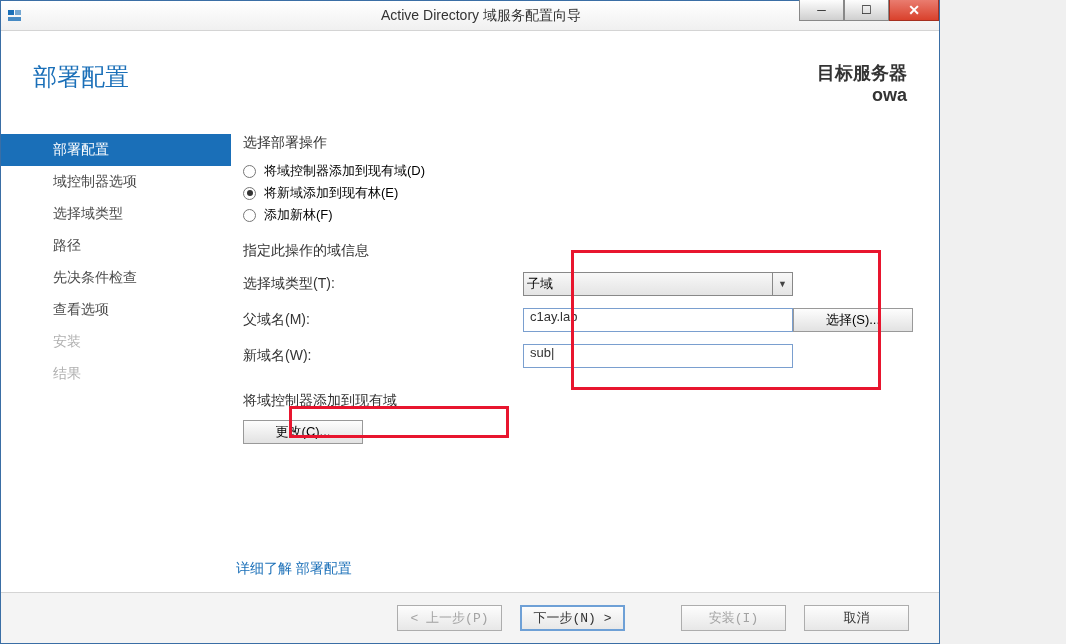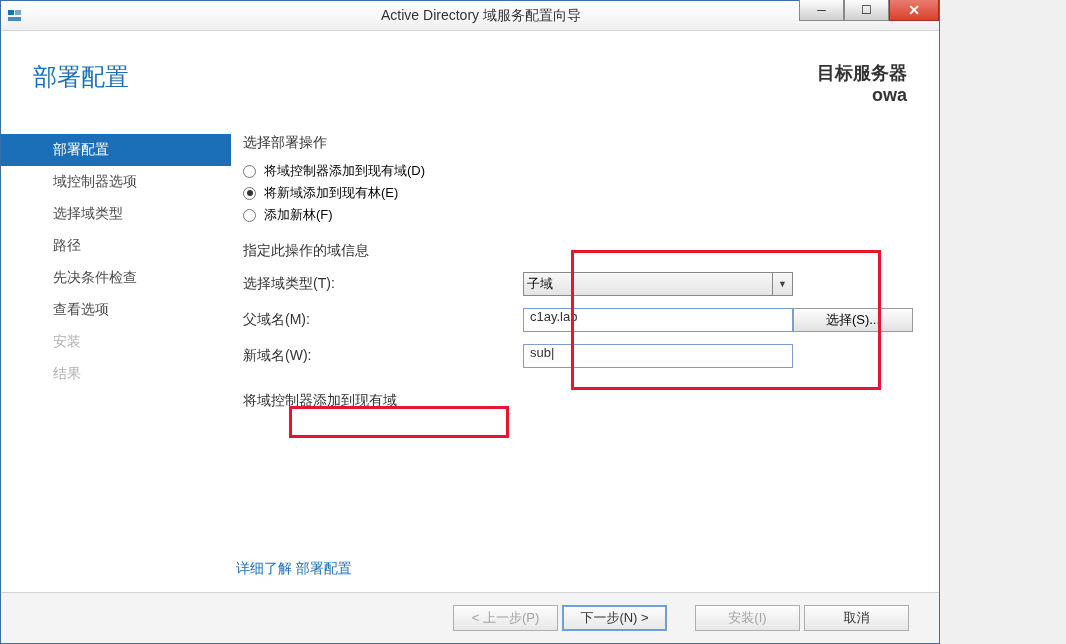--- a/index.html
+++ b/index.html
@@ -234,22 +234,23 @@
     }
     .link-row .lnk {
       color: #1a6fb8;
       font-size: 14px;
     }
     .footer {
       border-top: 1px solid #d4d4d4;
       padding: 12px 30px 12px 0;
       display: flex;
       justify-content: flex-end;
-      gap: 4px;
+      gap: 18px;
       background: #f4f4f4;
+      font-family: Liberation Mono, monospace;
     }
     .footer-btn {
       min-width: 105px;
       height: 26px;
       border: 1px solid #adadad;
       background: linear-gradient(#fdfdfd, #e7e7e7);
       display: flex;
       align-items: center;
       justify-content: center;
       font-size: 13px;
@@ -349,20 +350,21 @@
         </div>
         <div class="form-row">
           <span class="lbl">新域名(W):</span>
           <div class="text-input with-cursor">
             <span>sub</span>
           </div>
         </div>
 
         <div class="section-label" style="margin-top:22px;">将域控制器添加到现有域</div>
         <div class="creds-row">
+          <div class="side-btn" style="margin-left:0;">更改(C)...</div>
         </div>
 
         <div class="link-row">
           <span class="lnk">详细了解</span>
           <span> </span>
           <span class="lnk">部署配置</span>
         </div>
       </div>
     </div>
 

